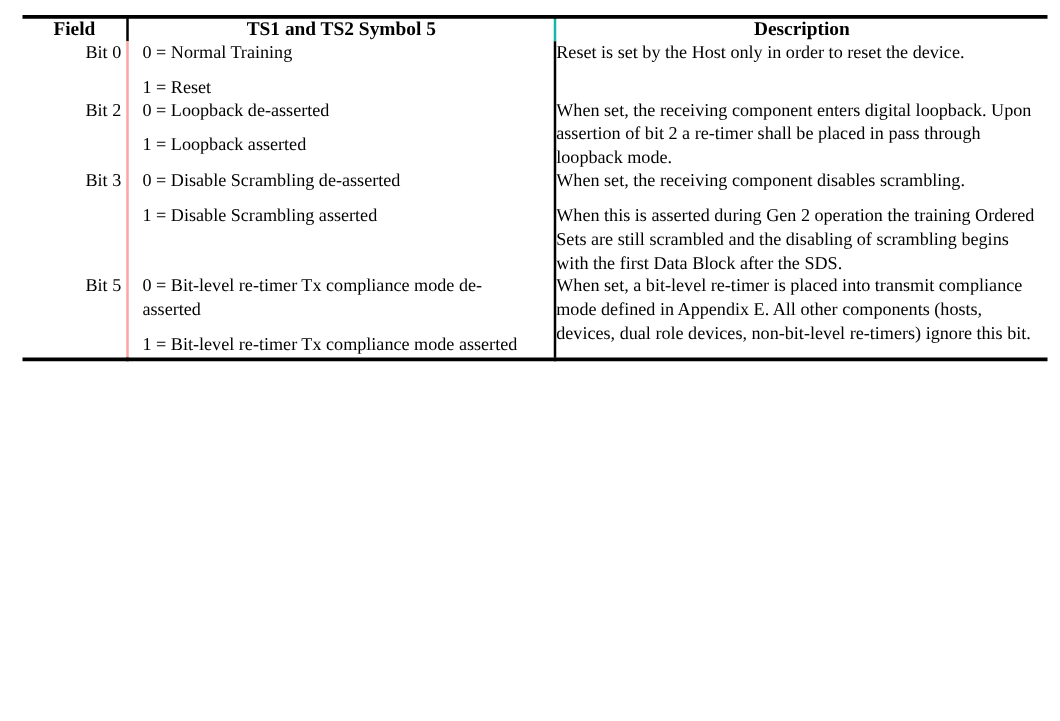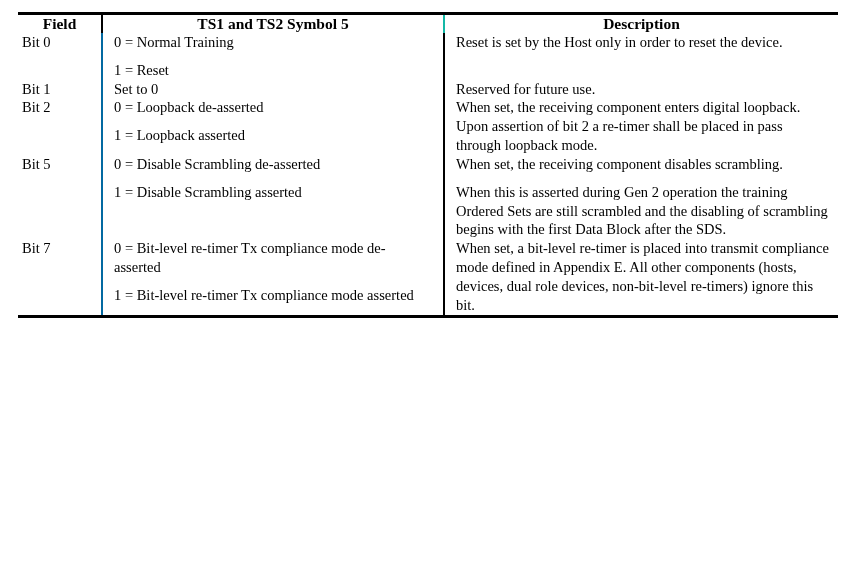--- a/index.html
+++ b/index.html
@@ -58,33 +58,33 @@
 
   tbody td {
     border-bottom: 2px solid #000;
     font-size: 14.5px;
     line-height: 1.30;
     padding: 9px 10px 9px 10px;
   }
   tbody tr:last-child td { border-bottom: 0; }
 
   tbody td.col-field {
-    text-align: left;
+    text-align: right;
     padding-left: 4px;
     padding-right: 4px;
     white-space: nowrap;
   }
   tbody td.col-symbol {
-    border-left: 2px solid #0369a1;
+    border-left: 2px solid #fca5a5;
     padding-left: 11px;
     padding-right: 24px;
   }
   tbody td.col-desc {
     border-left: 2px solid #000;
-    padding-left: 11px;
+    padding-left: 0;
     padding-right: 8px;
     margin-top: 23px;
   }
 
   .para {
     margin: 0 0 0 0;
   }
   .para + .para {
     margin-top: 9px;
   }
@@ -111,51 +111,42 @@
           <td class="col-field">Bit 0</td>
           <td class="col-symbol">
             <div class="para">0 = Normal Training</div>
             <div class="para">1 = Reset</div>
           </td>
           <td class="col-desc">
             <div class="para">Reset is set by the Host only in order to reset the device.</div>
           </td>
         </tr>
         <tr>
-          <td class="col-field">Bit 1</td>
-          <td class="col-symbol">
-            <div class="para">Set to 0</div>
-          </td>
-          <td class="col-desc">
-            <div class="para">Reserved for future use.</div>
-          </td>
-        </tr>
-        <tr>
           <td class="col-field">Bit 2</td>
           <td class="col-symbol">
             <div class="para">0 = Loopback de-asserted</div>
             <div class="para">1 = Loopback asserted</div>
           </td>
           <td class="col-desc">
             <div class="para">When set, the receiving component enters digital loopback.  Upon assertion of bit 2 a re-timer shall be placed in pass through loopback mode.</div>
           </td>
         </tr>
         <tr>
-          <td class="col-field">Bit 5</td>
+          <td class="col-field">Bit 3</td>
           <td class="col-symbol">
             <div class="para">0 = Disable Scrambling de-asserted</div>
             <div class="para">1 = Disable Scrambling asserted</div>
           </td>
           <td class="col-desc">
             <div class="para">When set, the receiving component disables scrambling.</div>
             <div class="para">When this is asserted during Gen 2 operation the training Ordered Sets are still scrambled and the disabling of scrambling begins with the first Data Block after the SDS.</div>
           </td>
         </tr>
         <tr>
-          <td class="col-field">Bit 7</td>
+          <td class="col-field">Bit 5</td>
           <td class="col-symbol">
             <div class="para">0 = Bit-level re-timer Tx compliance mode de-asserted</div>
             <div class="para">1 = Bit-level re-timer Tx compliance mode asserted</div>
           </td>
           <td class="col-desc">
             <div class="para">When set, a bit-level re-timer is placed into transmit compliance mode defined in Appendix E.  All other components (hosts, devices, dual role devices, non-bit-level re-timers) ignore this bit.</div>
           </td>
         </tr>
       </tbody>
   </table>

